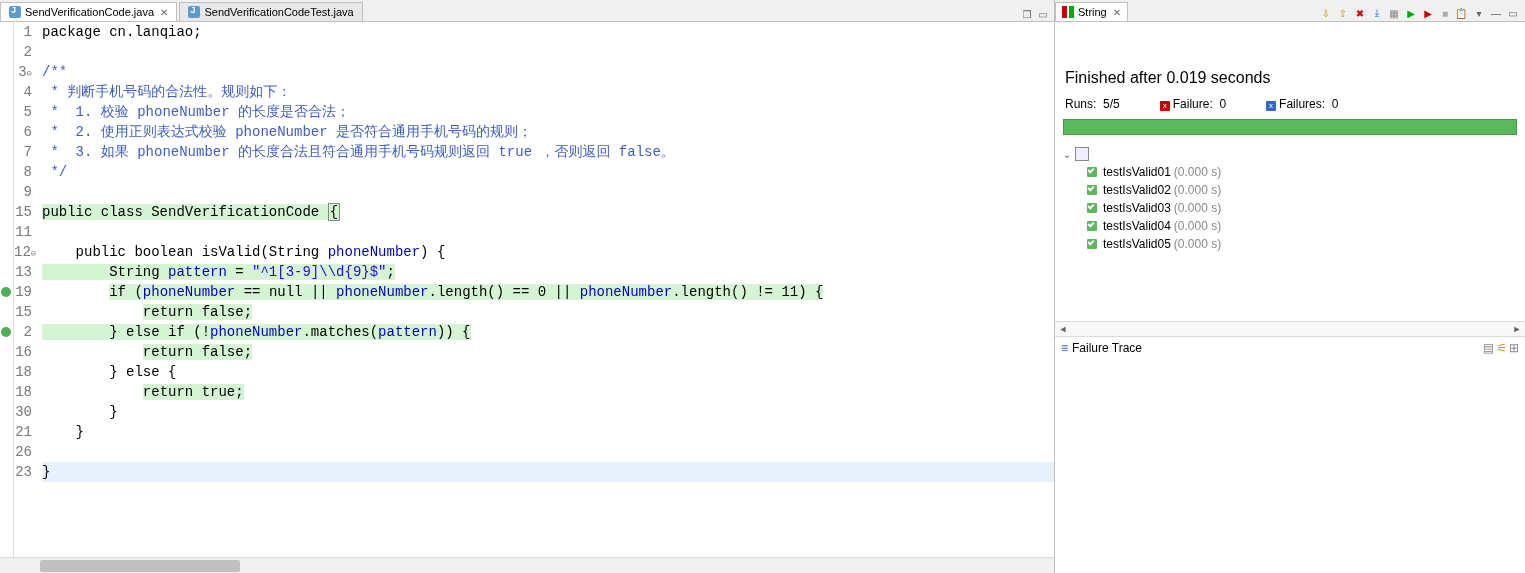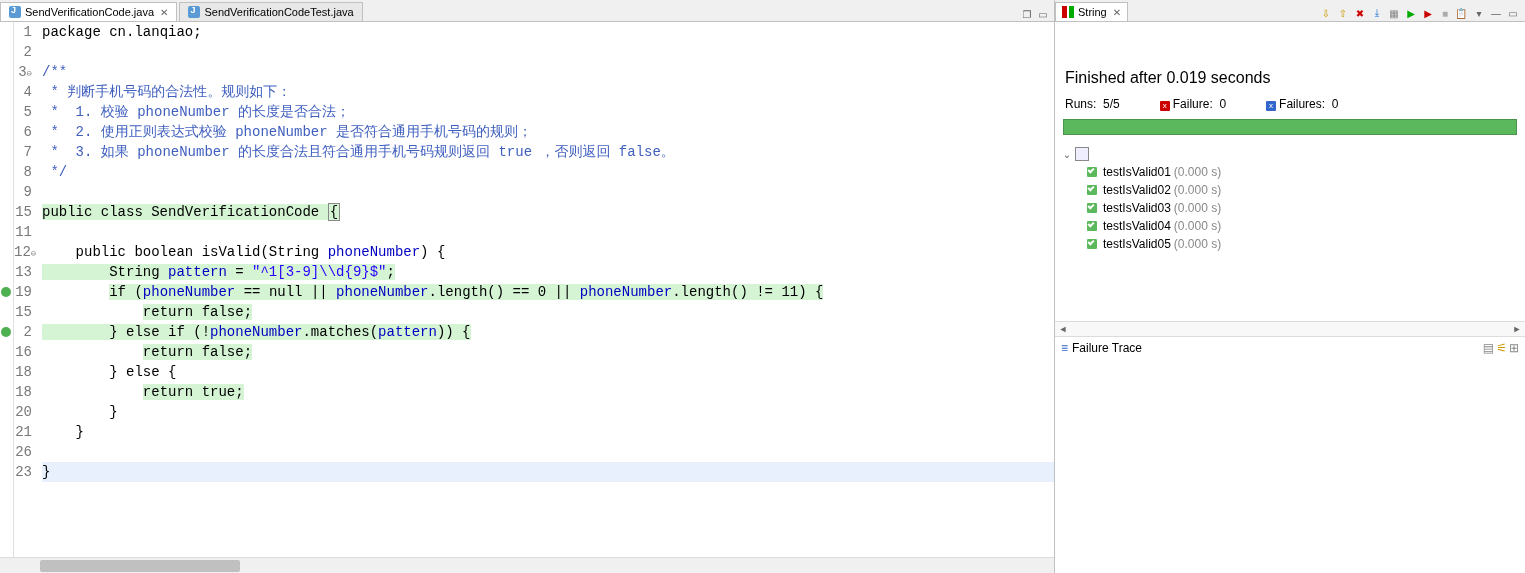--- a/index.html
+++ b/index.html
@@ -100,21 +100,21 @@
         <div class="ln">15</div>
         <div class="ln">11</div>
         <div class="ln" style="position: relative;">12<span style="font-size:9px;color:#888">⊖</span></div>
         <div class="ln">13</div>
         <div class="ln">19</div>
         <div class="ln">15</div>
         <div class="ln">2</div>
         <div class="ln">16</div>
         <div class="ln">18</div>
         <div class="ln">18</div>
-        <div class="ln">20</div>
+        <div class="ln">30</div>
         <div class="ln">21</div>
         <div class="ln">26</div>
         <div class="ln">23</div>
       </div>
     <div class="code" id="code"><div class="ln"><span class="kw" style="">package </span><span class="id" style="">cn.lanqiao;</span></div><div class="ln">&nbsp;</div><div class="ln"><span class="cm" style="">/**</span></div><div class="ln"><span class="cm" style=""> * 判断手机号码的合法性。规则如下：</span></div><div class="ln"><span class="cm" style=""> *  1. 校验 phoneNumber 的长度是否合法；</span></div><div class="ln"><span class="cm" style=""> *  2. 使用正则表达式校验 phoneNumber 是否符合通用手机号码的规则；</span></div><div class="ln"><span class="cm" style=""> *  3. 如果 phoneNumber 的长度合法且符合通用手机号码规则返回 true ，否则返回 false。</span></div><div class="ln"><span class="cm" style=""> */</span></div><div class="ln">&nbsp;</div><div class="ln"><span class="hlspan kw" style="">public class </span><span class="hlspan id" style="">SendVerificationCode </span><span class="hlspan id" style="border:1px solid #888;padding:0 1px;">{</span></div><div class="ln">&nbsp;</div><div class="ln"><span class="id" style="">    </span><span class="kw" style="">public boolean </span><span class="id" style="">isValid(String </span><span class="fld" style="">phoneNumber</span><span class="id" style="">) {</span></div><div class="ln"><span class="hlspan id" style="">        String </span><span class="hlspan fld" style="">pattern</span><span class="hlspan id" style=""> = </span><span class="hlspan str" style="">"^1[3-9]\\d{9}$"</span><span class="hlspan id" style="">;</span></div><div class="ln"><span class="id" style="">        </span><span class="hlspan kw" style="">if </span><span class="hlspan id" style="">(</span><span class="hlspan fld" style="">phoneNumber</span><span class="hlspan id" style=""> == </span><span class="hlspan kw" style="">null </span><span class="hlspan id" style="">|| </span><span class="hlspan fld" style="">phoneNumber</span><span class="hlspan id" style="">.length() == 0 || </span><span class="hlspan fld" style="">phoneNumber</span><span class="hlspan id" style="">.length() != 11) {</span></div><div class="ln"><span class="id" style="">            </span><span class="hlspan kw" style="">return false</span><span class="hlspan id" style="">;</span></div><div class="ln"><span class="hlspan id" style="">        } </span><span class="hlspan kw" style="">else if </span><span class="hlspan id" style="">(!</span><span class="hlspan fld" style="">phoneNumber</span><span class="hlspan id" style="">.matches(</span><span class="hlspan fld" style="">pattern</span><span class="hlspan id" style="">)) {</span></div><div class="ln"><span class="id" style="">            </span><span class="hlspan kw" style="">return false</span><span class="hlspan id" style="">;</span></div><div class="ln"><span class="id" style="">        } </span><span class="kw" style="">else </span><span class="id" style="">{</span></div><div class="ln"><span class="id" style="">            </span><span class="hlspan kw" style="">return true</span><span class="hlspan id" style="">;</span></div><div class="ln"><span class="id" style="">        }</span></div><div class="ln"><span class="id" style="">    }</span></div><div class="ln">&nbsp;</div><div class="ln cur"><span class="id" style="">}</span></div></div>
   </div>
   <div class="hscroll">
       <div class="thumb"></div>
     </div>
 </div>

